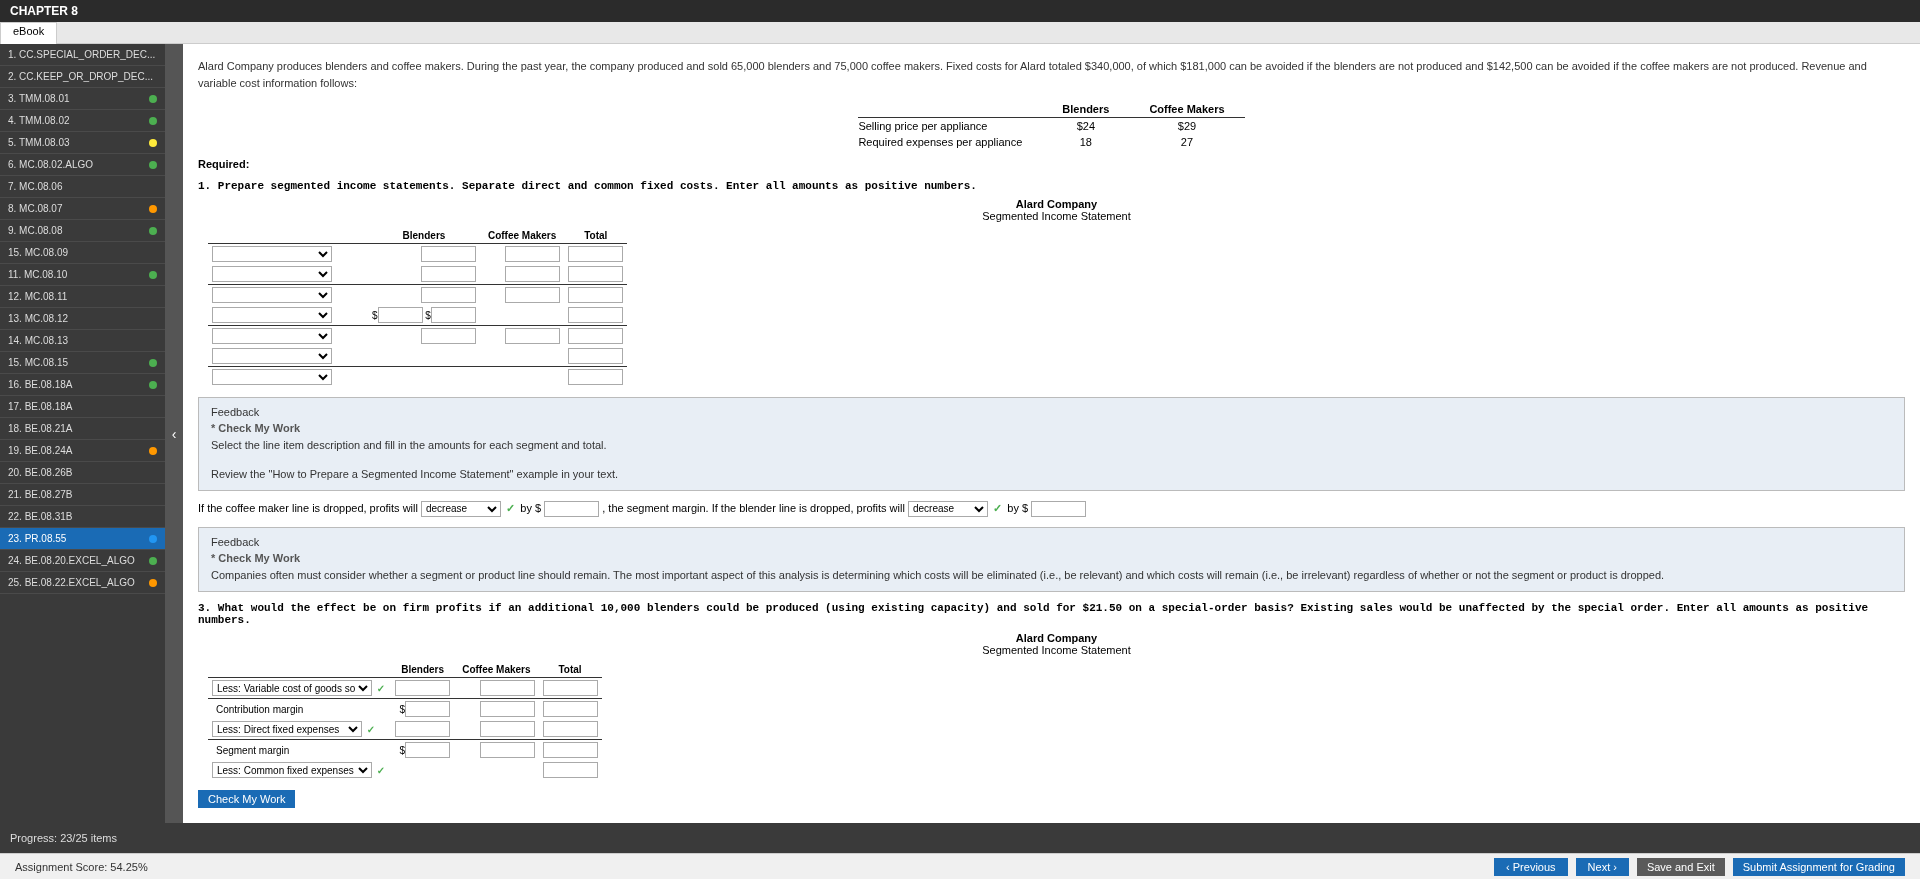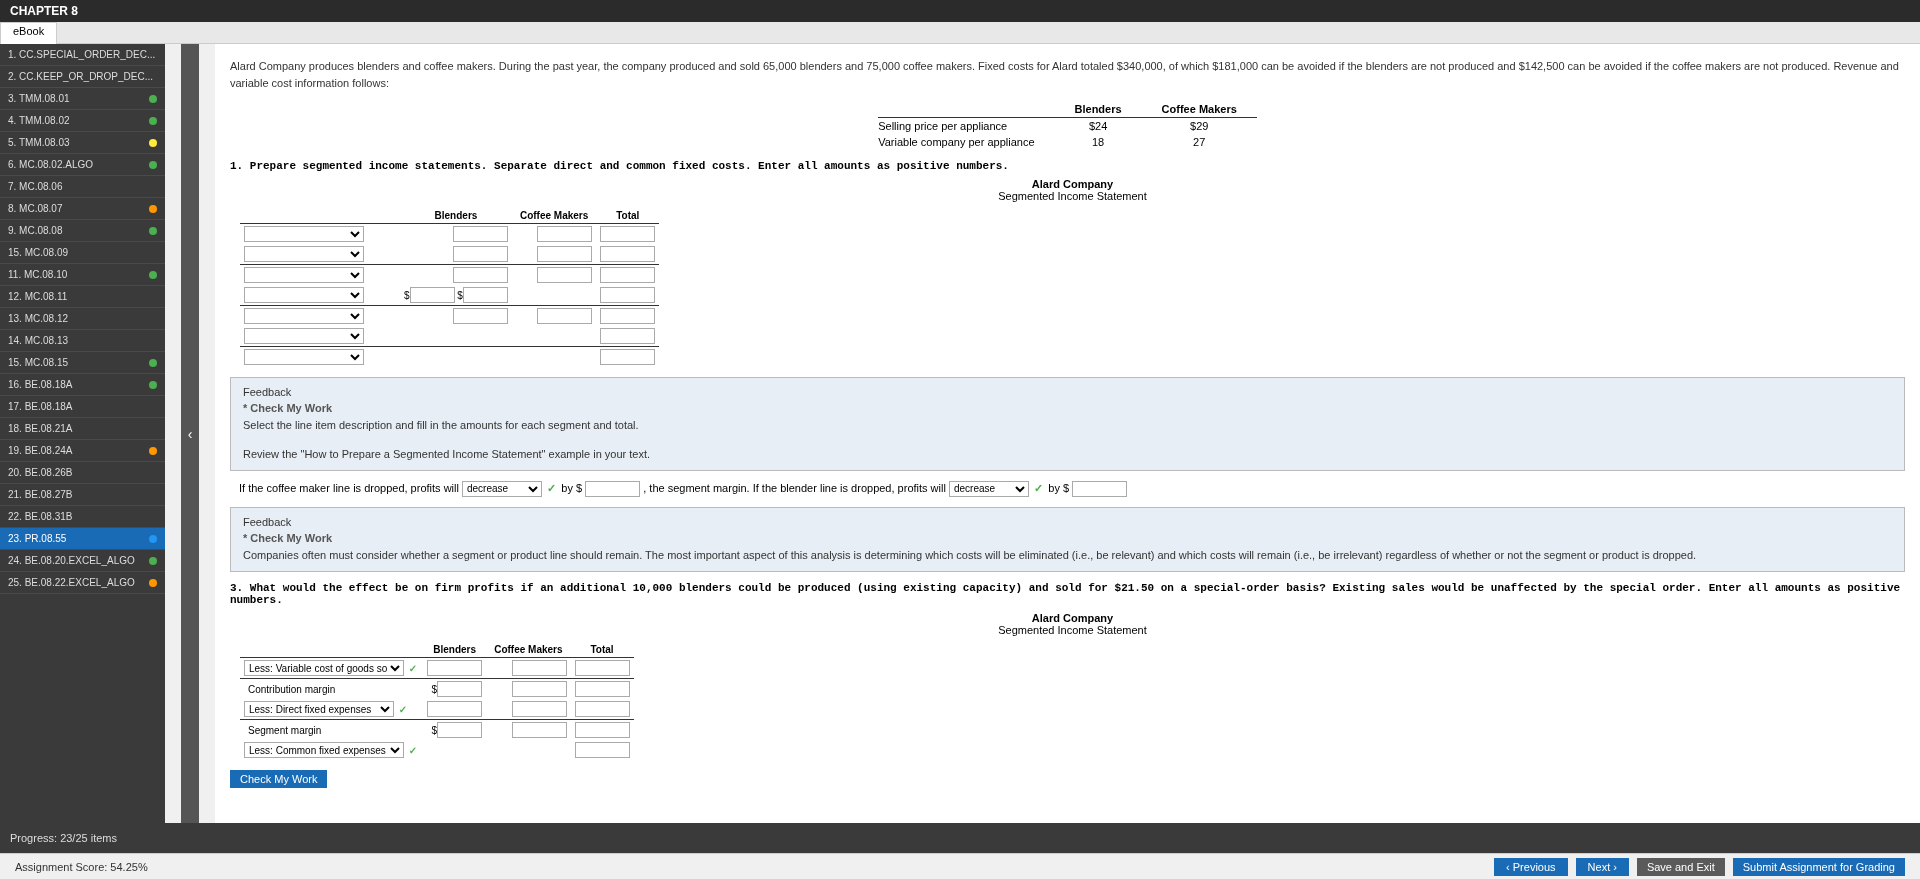--- a/index.html
+++ b/index.html
@@ -31,21 +31,20 @@
       font-size: 11px;
       cursor: pointer;
       height: 22px;
       display: flex;
     }
 
     
     #layout {
       display: flex;
       height: calc(879px - 22px - 22px - 30px - 26px);
-      gap: 16px;
     }
 
     
     #sidebar {
       width: 165px;
       background: #3a3a3a;
       overflow-y: auto;
       flex-shrink: 0;
     }
     .sidebar-item {
@@ -122,21 +121,21 @@
     
     .feedback-box {
       background: #e8eef5; border: 1px solid #bbb;
       padding: 8px 12px; margin: 8px 0; font-size: 11px;
     }
     .feedback-title { font-weight: normal; font-size: 11px; color: #333; margin-bottom: 4px; }
     .feedback-subtitle { font-weight: bold; font-size: 11px; color: #555; margin-bottom: 3px; }
     .feedback-text { color: #333; line-height: 1.5; }
 
     
-    .q2-text { font-size: 11px; line-height: 1.8; margin: 6px 9px; }
+    .q2-text { font-size: 11px; line-height: 1.8; margin: 6px 0; }
     .inline-select {
       font-size: 10px; height: 16px; border: 1px solid #aaa;
       background: #fff; width: 80px; display: inline-block;
     }
     .inline-input {
       width: 55px; height: 16px; border: 1px solid #aaa;
       font-size: 10px; padding: 0 2px; text-align: right; display: inline-block;
     }
     .check-mark { color: #4caf50; font-weight: bold; margin: 0 2px; }
 
@@ -306,27 +305,28 @@
           <th>Coffee Makers</th>
         </tr>
       </thead>
       <tbody>
         <tr>
           <td>Selling price per appliance</td>
           <td>$24</td>
           <td>$29</td>
         </tr>
         <tr>
-          <td>Variable company per appliance</td>
+          <td>Required expenses per appliance</td>
           <td>18</td>
           <td>27</td>
         </tr>
       </tbody>
     </table>
 
+    <p class="required-label">Required:</p>
 
     <p class="question-num">
       <strong>1.</strong>
       <span>Prepare segmented income statements. Separate direct and common fixed costs. Enter all amounts as positive numbers.</span>
     </p>
 
     <div class="seg-table-wrapper">
       <div class="seg-title">Alard Company</div>
       <div class="seg-subtitle">Segmented Income Statement</div>
       <table class="seg-table">

